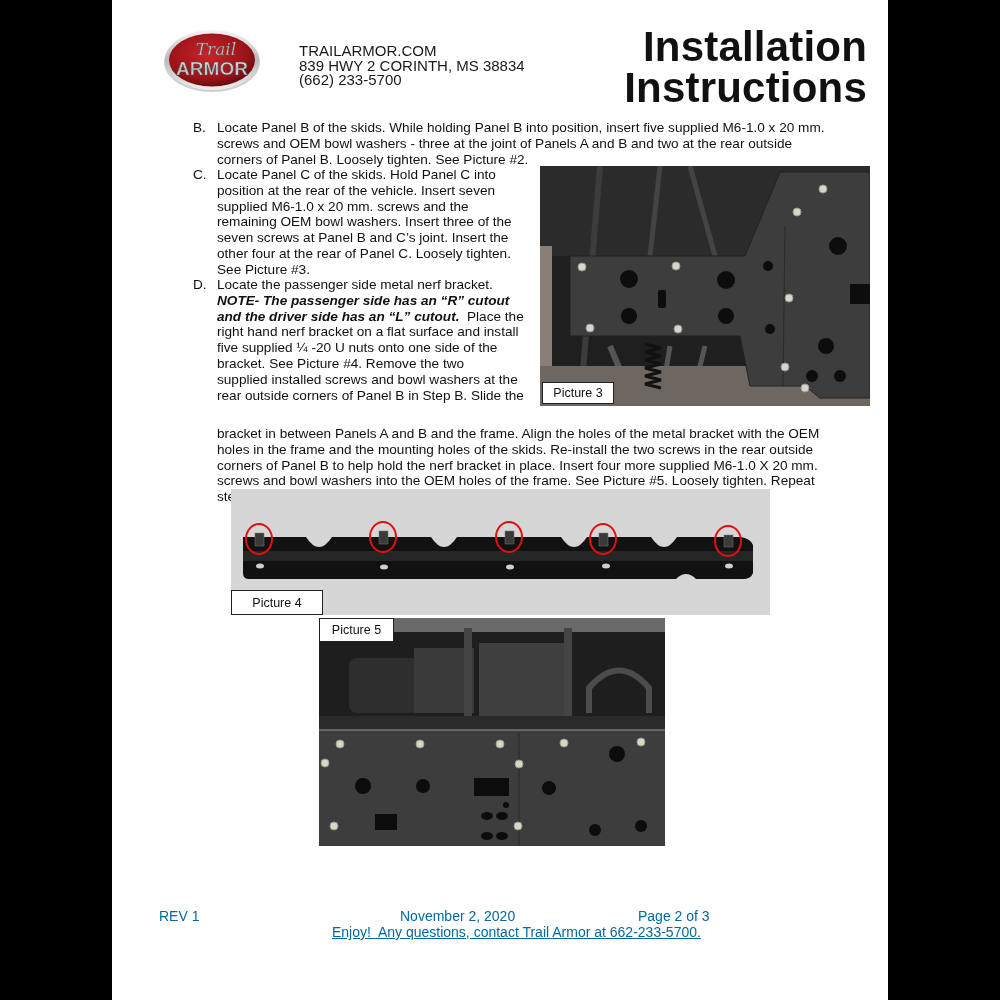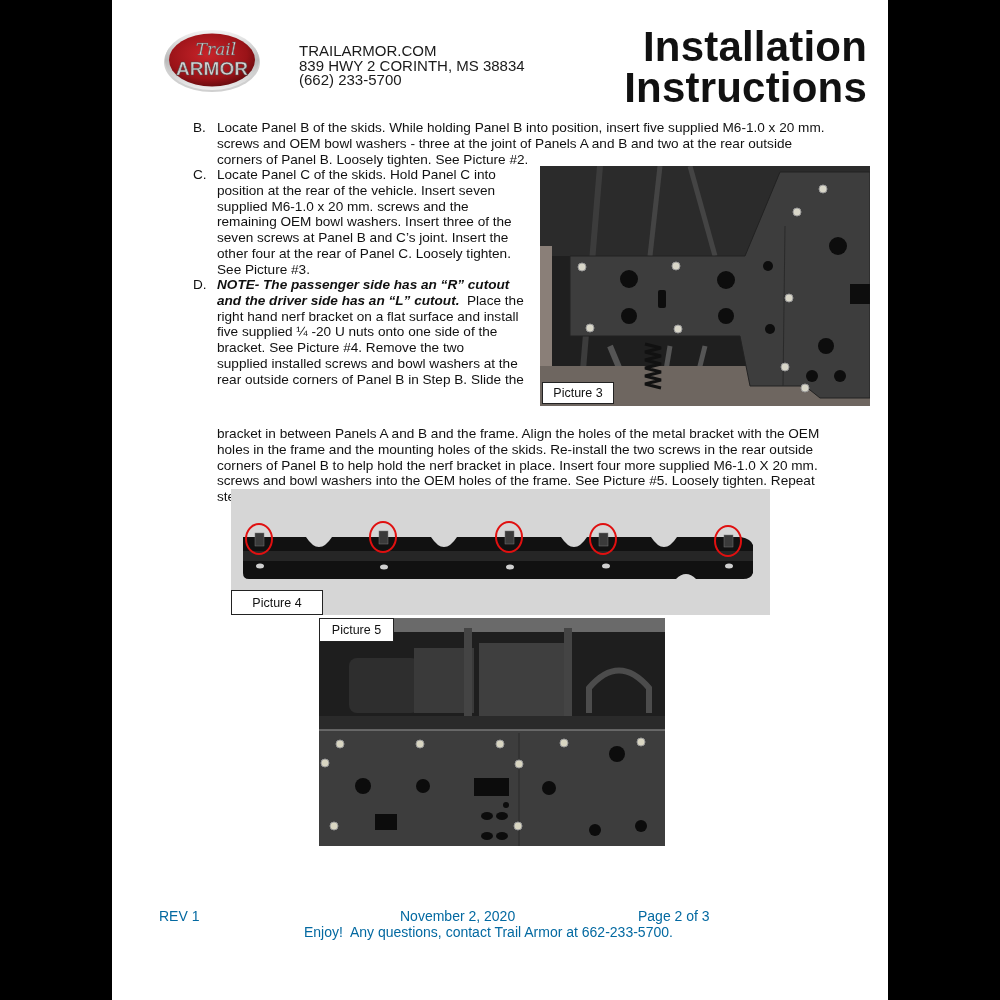--- a/index.html
+++ b/index.html
@@ -84,20 +84,21 @@
       <div>remaining OEM bowl washers.  Insert three of the</div>
       <div>seven screws at Panel B and C’s joint.  Insert the</div>
       <div>other four at the rear of Panel C.  Loosely tighten.</div>
       <div>See Picture #3.</div>
     </div>
   </div>
 
   <div class="step txt" style="left:81px; top:277px; width:680px; height:210px;">
     <span class="letter">D.</span>
     <div class="body">
+      <div>Locate the passenger side metal nerf bracket.</div>
       <div class="note">NOTE- The passenger side has an “R” cutout</div>
       <div><span class="note">and the driver side has an “L” cutout.</span><span style="white-space:pre">  Place the</span></div>
       <div>right hand nerf bracket on a flat surface and install</div>
       <div>five supplied ¼ -20 U nuts onto one side of the</div>
       <div>bracket.  See Picture #4.  Remove the two</div>
       <div>supplied installed screws and bowl washers at the</div>
       <div>rear outside corners of Panel B in Step B. Slide the</div>
     </div>
   </div>
   <div class="abs txt" style="left:105px; top:426px; width:660px; white-space:nowrap;">
@@ -237,15 +238,15 @@
         <ellipse cx="168" cy="218" rx="6" ry="4"></ellipse>
           <ellipse cx="183" cy="218" rx="6" ry="4"></ellipse>
       </g>
     </svg>
     <div class="caption" style="left:0px; top:0px; width:75px; height:24px;">Picture 5</div>
   </div>
 
   <div class="abs footer" style="left:47px; top:908px;">REV 1</div>
   <div class="abs footer" style="left:288px; top:908px;">November 2, 2020</div>
   <div class="abs footer" style="left:526px; top:908px;">Page 2 of 3</div>
-  <div class="abs footer" style="left:192px; top:924px; white-space:pre;">Enjoy!  Any questions, contact Trail Armor at 662-233-5700.</div>
+  <div class="abs footer" style="left:220px; top:924px; white-space:pre;text-decoration:underline;">Enjoy!  Any questions, contact Trail Armor at 662-233-5700.</div>
 
 </div>
 
 </body></html>

